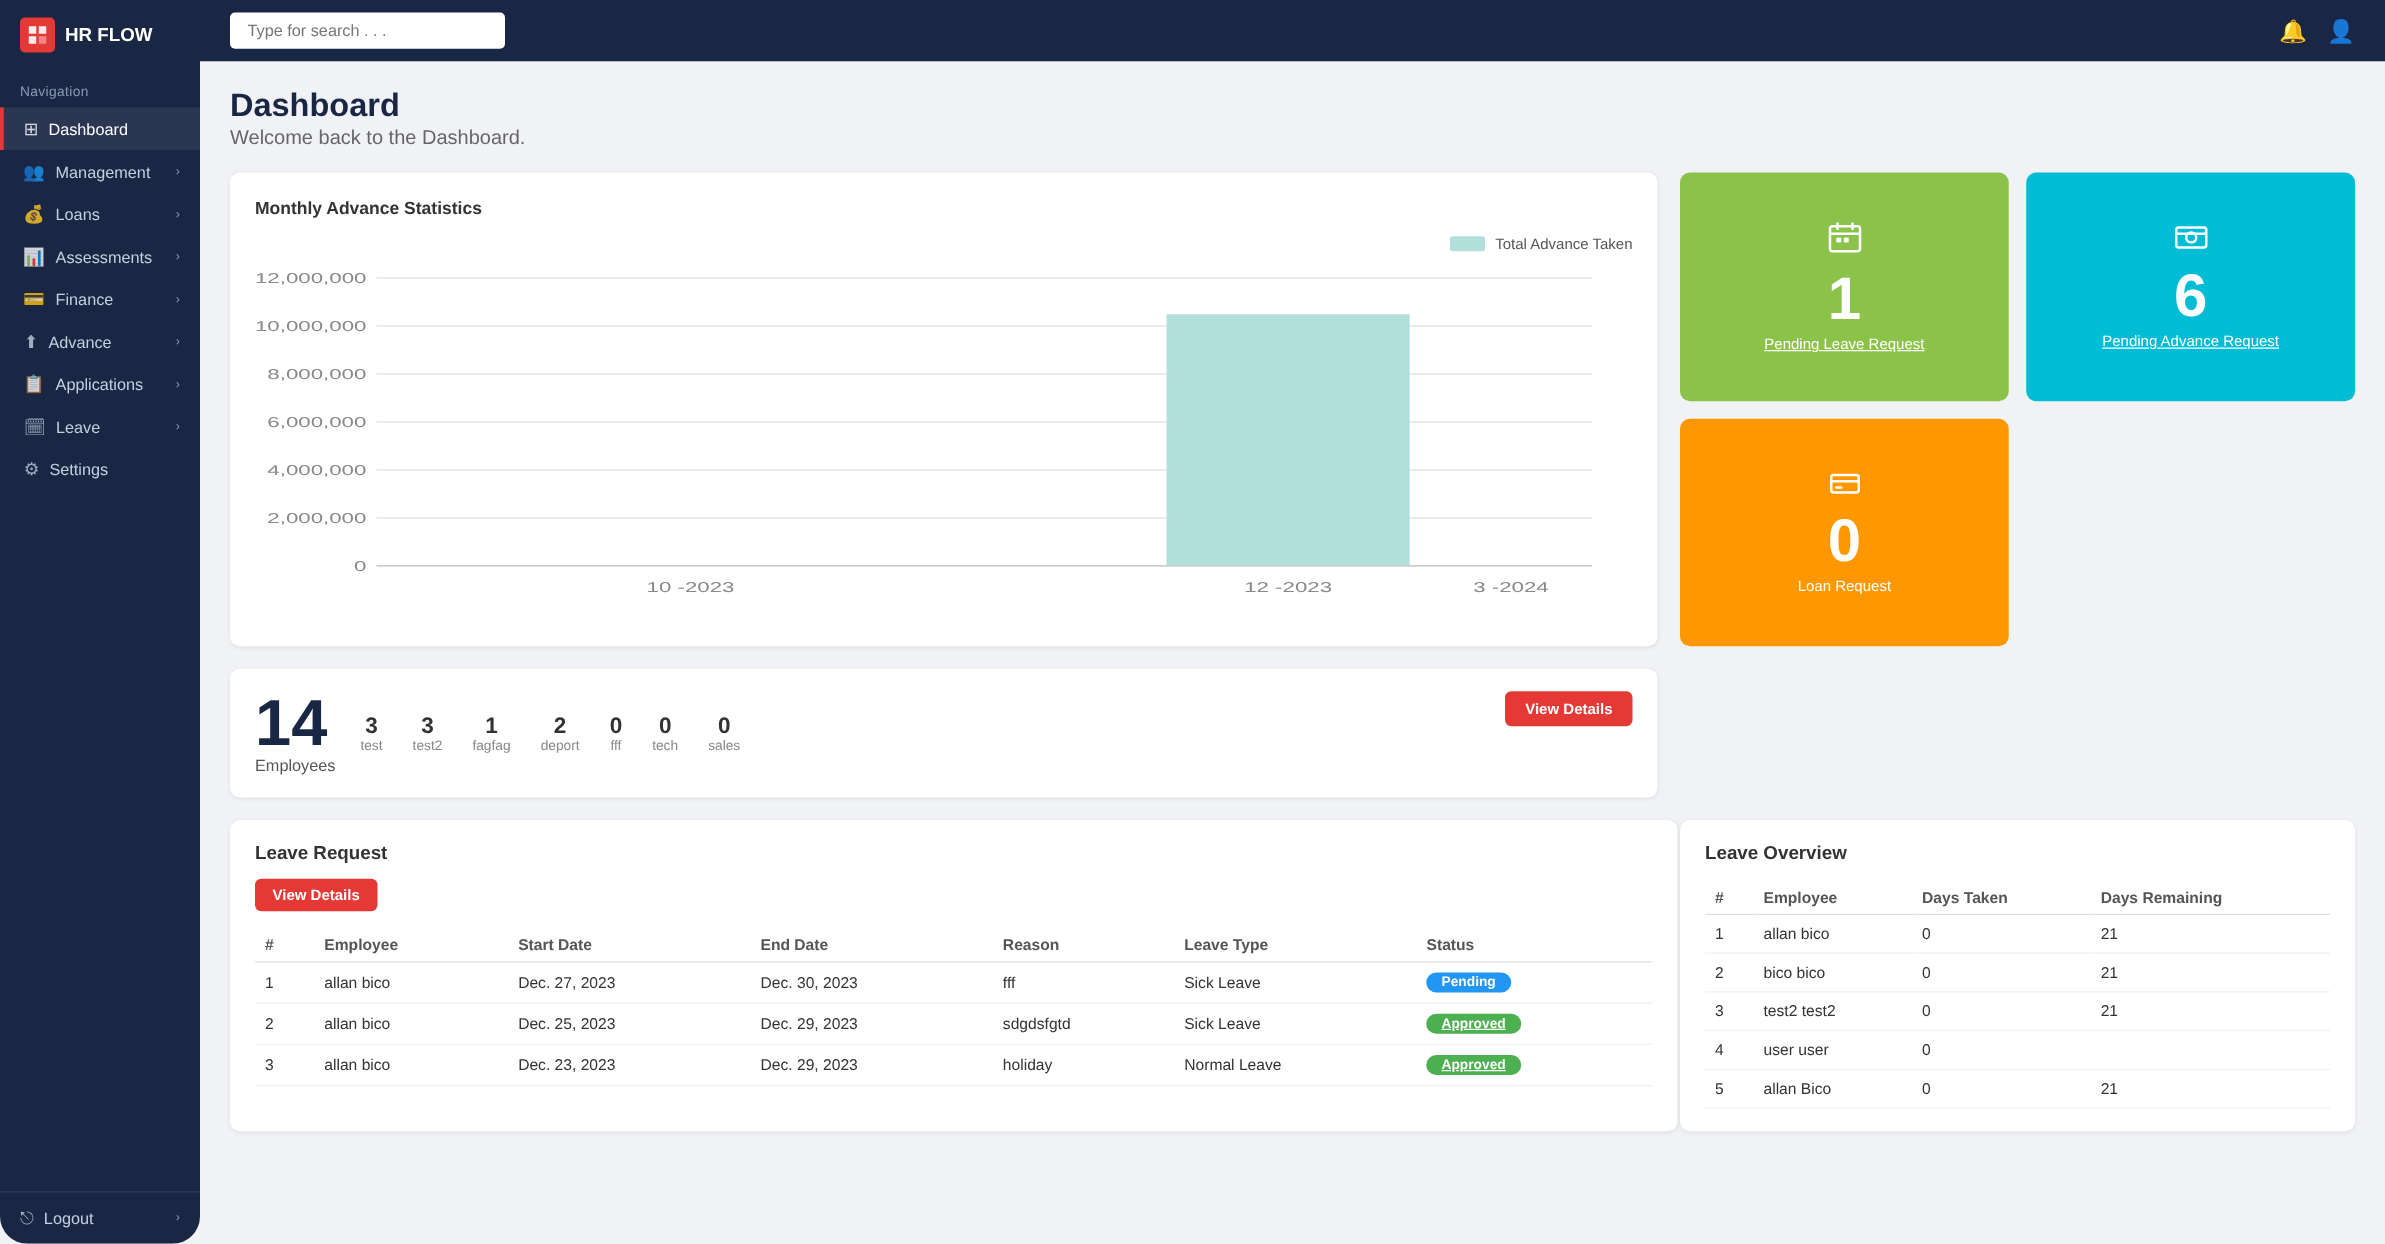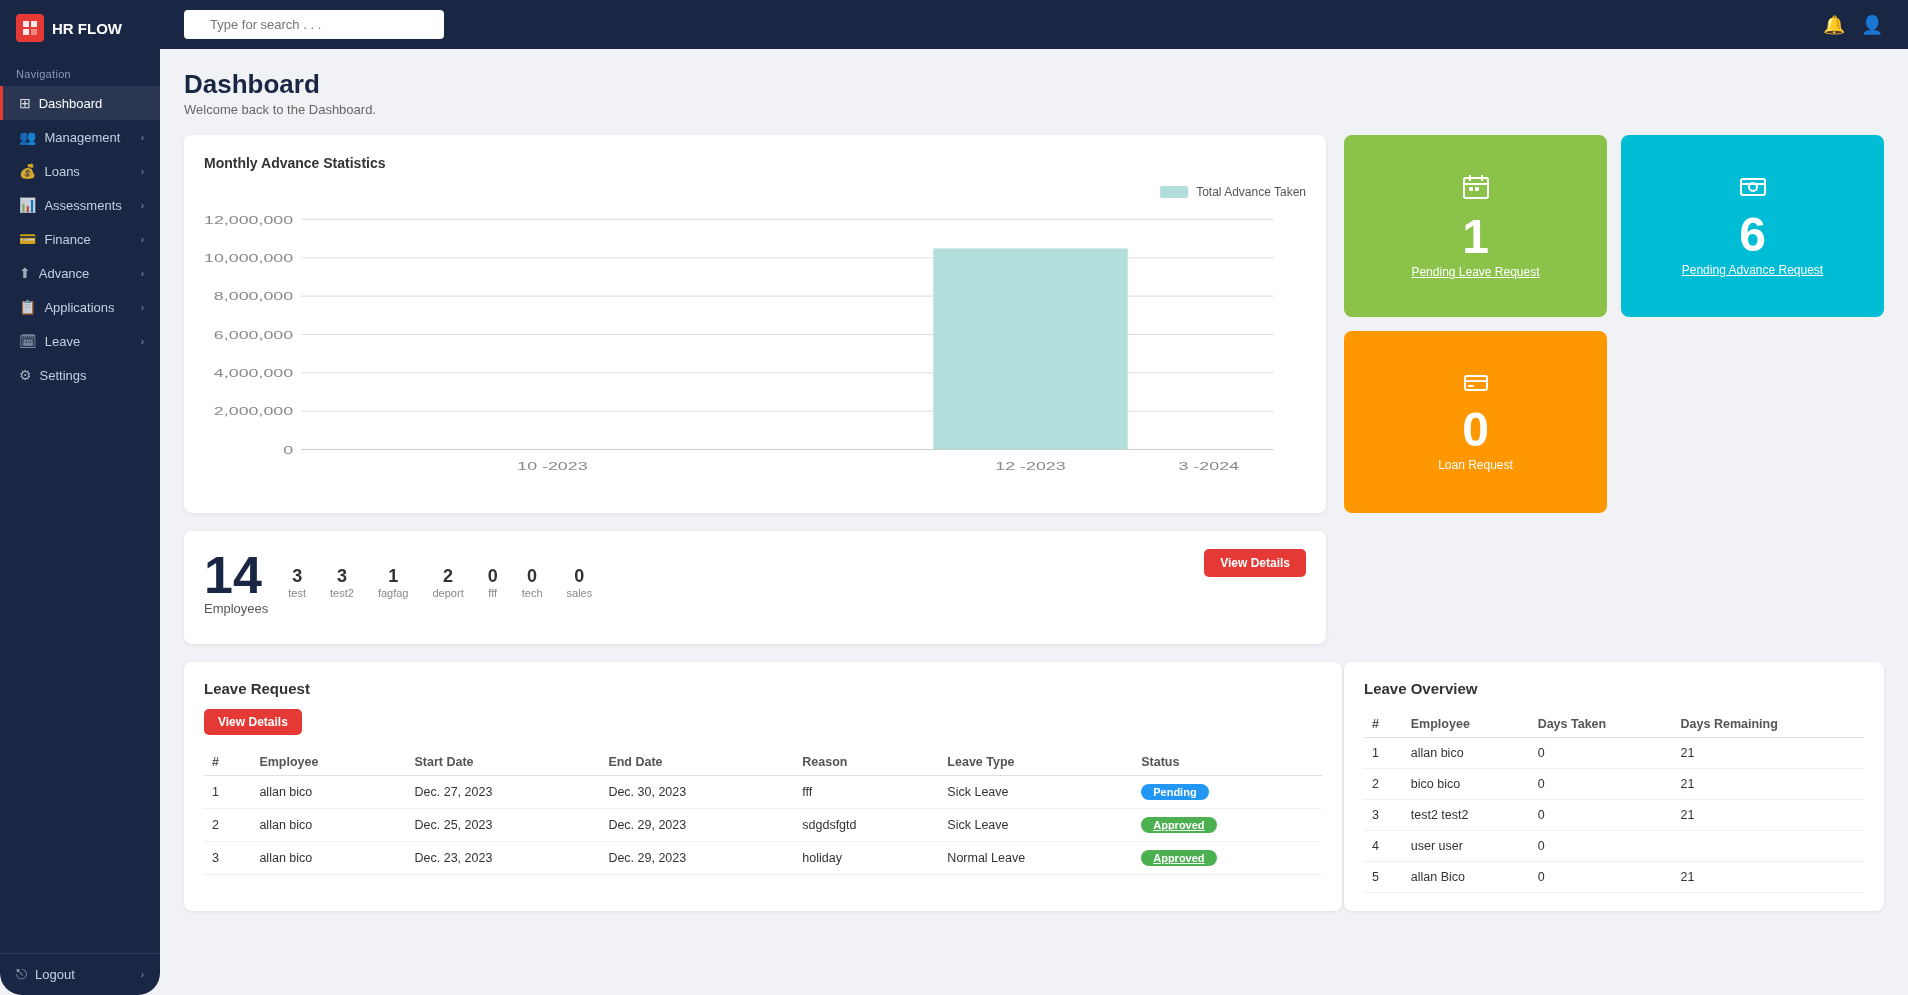--- a/index.html
+++ b/index.html
@@ -87,42 +87,42 @@
       background: #1a2744;
       padding: 10px 24px;
       display: flex;
       align-items: center;
       justify-content: space-between;
     }
     .search-box {
       background: #fff;
       border: none;
       border-radius: 4px;
-      padding: 7px 26px;
+      padding: 7px 14px;
       font-size: 13px;
-      width: 260px;
+      width: 220px;
       outline: none;
       color: #333;
     }
     .topbar-icons { display: flex; gap: 16px; align-items: center; }
     .topbar-icon { color: #fff; font-size: 18px; cursor: pointer; }
 
     .content {
       flex: 1;
       overflow-y: auto;
       padding: 20px 24px;
     }
     .page-title {
       font-size: 26px;
       font-weight: 700;
       color: #1a2744;
       margin-bottom: 2px;
     }
     .page-subtitle {
-      font-size: 13px;
+      font-size: 16px;
       color: #666;
       margin-bottom: 18px;
     }
 
     .dashboard-grid {
       display: grid;
       grid-template-columns: 1fr 540px;
       gap: 18px;
     }
 
@@ -171,21 +171,21 @@
       background: #fff;
       border-radius: 8px;
       padding: 18px 20px;
       box-shadow: 0 1px 4px rgba(0,0,0,0.07);
       margin-top: 0;
     }
     .employees-header {
       display: flex;
       align-items: flex-start;
       justify-content: space-between;
-      margin-bottom: 10px;
+      margin-bottom: 0;
     }
     .employees-main {
       display: flex;
       align-items: center;
       gap: 20px;
     }
     .employees-number {
       font-size: 52px;
       font-weight: 700;
       color: #1a2744;

